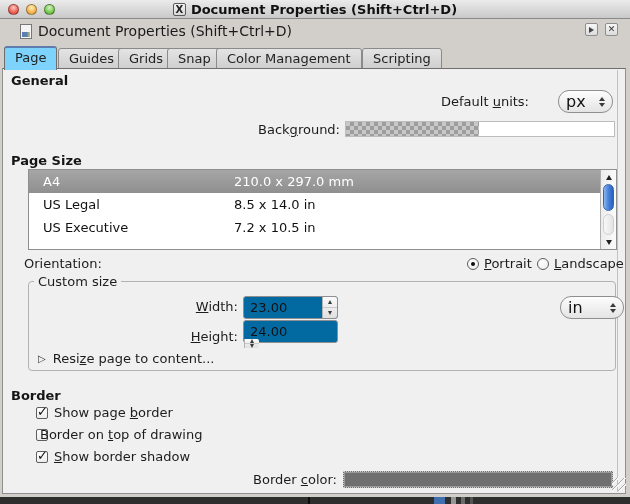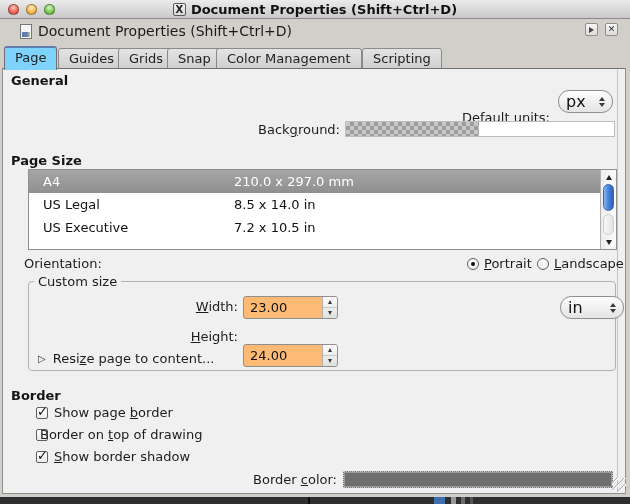--- a/index.html
+++ b/index.html
@@ -96,21 +96,21 @@
     background:radial-gradient(circle at 40% 35%, #ffffff, #e9e9e9); z-index:4; }
   .radio .dot { position:absolute; left:3px; top:3px; width:4px; height:4px; border-radius:50%; background:#0c0c0c; }
 
   
   .fieldset { position:absolute; left:28px; top:281px; width:588px; height:90px;
     border:1px solid #b2b2b2; border-radius:4px; z-index:4; }
   .legend { position:absolute; left:34px; top:274px; background:#f0f0f0; padding:0 4px;
     font-size:13px; color:#1c1c1c; z-index:5; }
 
   
-  .spinfield { position:absolute; z-index:5; width:95px; height:23px; background:#fdba74;
+  .spinfield { position:absolute; z-index:5; width:95px; height:23px; background:#0369a1;
     border:1px solid #8f8f8f; border-radius:3px; display:flex; }
   .spinfield .val { flex:1; padding:3px 0 0 6px; font-size:13px; color:#111; }
   .spin-btns { width:15px; border-left:1px solid #b3b3b3; display:flex; flex-direction:column;
     background:linear-gradient(#fbfbfb,#e0e0e0); border-radius:0 2px 2px 0; }
   .spin-btns div { flex:1; display:flex; align-items:center; justify-content:center; }
   .spin-btns .up { border-bottom:1px solid #c9c9c9; }
   .tri-up-xs { width:0; height:0; border-left:2.5px solid transparent; border-right:2.5px solid transparent; border-bottom:4px solid #3a3a3a; }
   .tri-dn-xs { width:0; height:0; border-left:2.5px solid transparent; border-right:2.5px solid transparent; border-top:4px solid #3a3a3a; }
 
   
@@ -165,21 +165,21 @@
     <div class="tab" style="left:118px;">Grids</div>
     <div class="tab" style="left:167px;">Snap</div>
     <div class="tab" style="left:216px;">Color Management</div>
     <div class="tab" style="left:362px;">Scripting</div>
   </div>
 
   <div class="content-panel"></div>
   <div class="inner-line-right"></div>
 
   <div class="abs heading" style="left:11px; top:73px;">General</div>
-  <div class="abs rlabel" style="left:420px; top:110px; width:130px;">Default <u>u</u>nits:</div>
+  <div class="abs rlabel" style="left:420px; top:94px; width:130px;text-align:center;">Default <u>u</u>nits:</div>
   <div class="combo" style="left:558px; top:90px; width:55px; height:23px;">
     <span>px</span>
     <span class="chevrons">
         <span class="tri-up-s"></span>
         <span class="tri-dn-s"></span>
       </span>
   </div>
   <div class="abs rlabel" style="left:200px; top:122px; width:140px;">Back<u>g</u>round:</div>
   <div class="bg-swatch">
     <div class="alpha"></div>
@@ -238,21 +238,21 @@
 
   <div class="combo" style="left:560px; top:296px; width:64px; height:23px;">
     <span>in</span>
     <span class="chevrons">
         <span class="tri-up-s"></span>
         <span class="tri-dn-s"></span>
       </span>
   </div>
 
   <div class="abs rlabel" style="left:120px; top:329px; width:118px;"><u>H</u>eight:</div>
-  <div class="spinfield" style="left:243px; top:344px;">
+  <div class="spinfield" style="left:243px; top:320px;flex-direction:column;">
     <div class="val">24.00</div>
     <div class="spin-btns">
       <div class="up">
           <span class="tri-up-xs"></span>
         </div>
       <div class="dn">
           <span class="tri-dn-xs"></span>
         </div>
     </div>
   </div>

